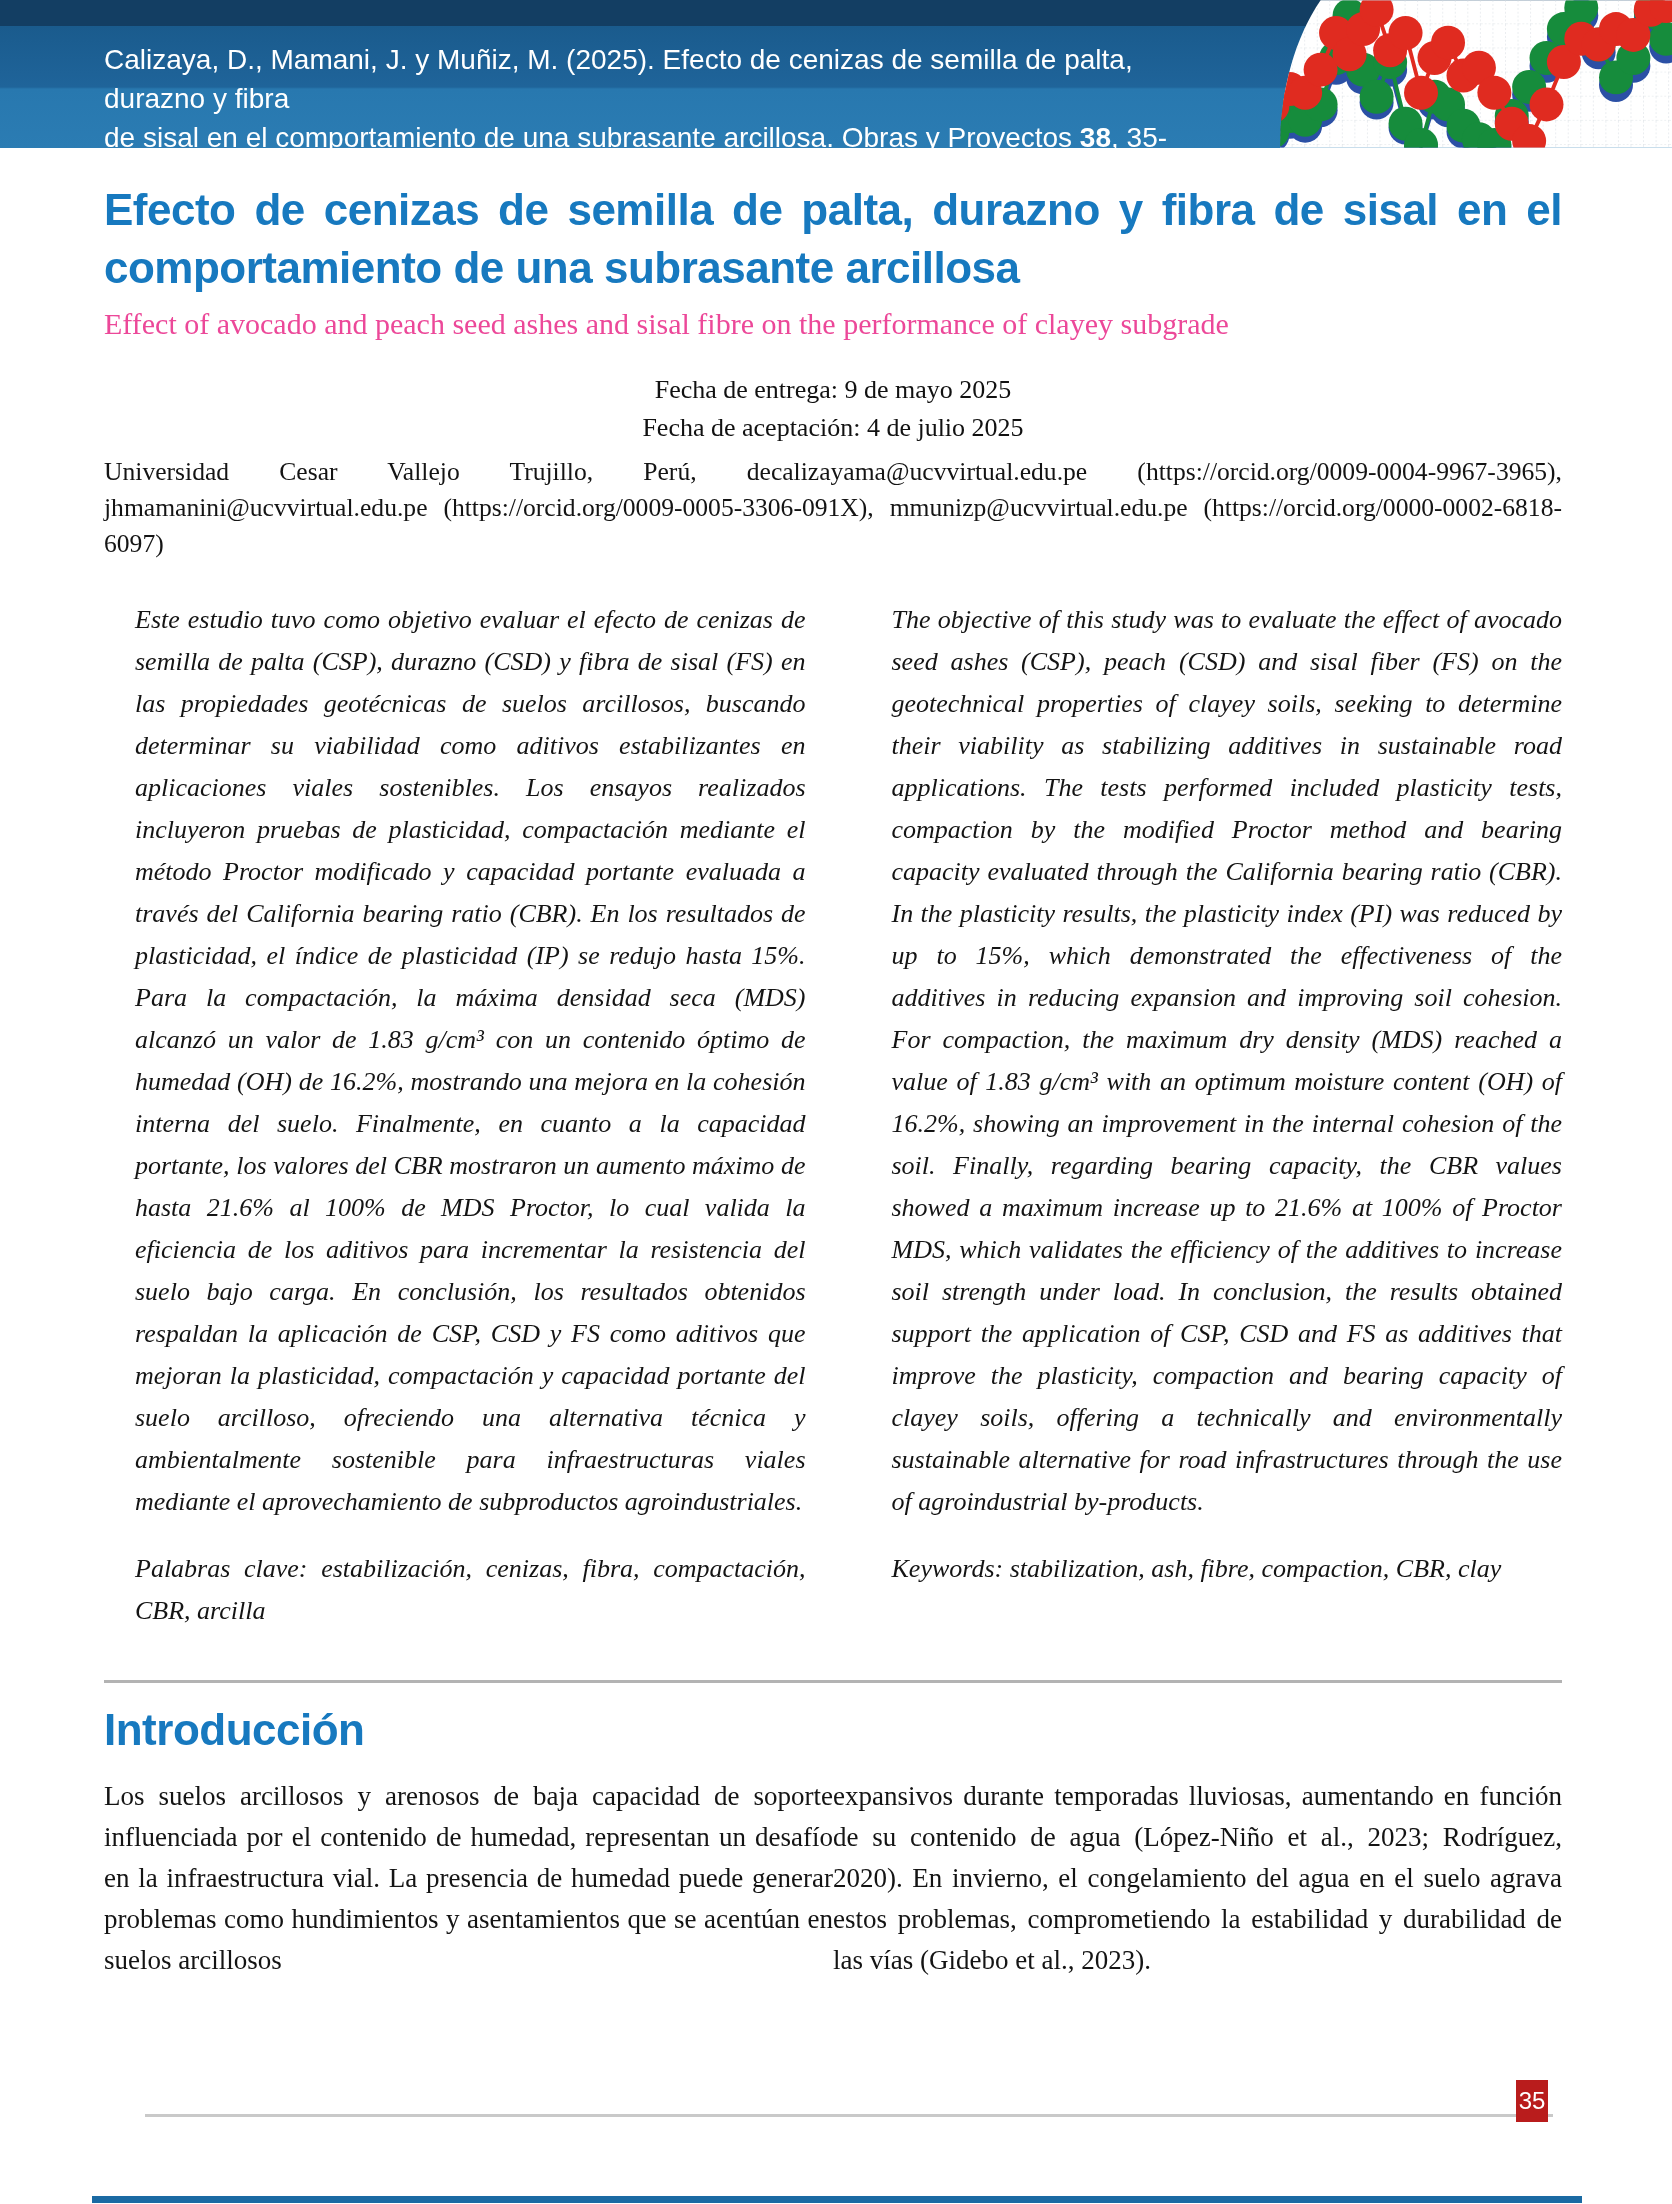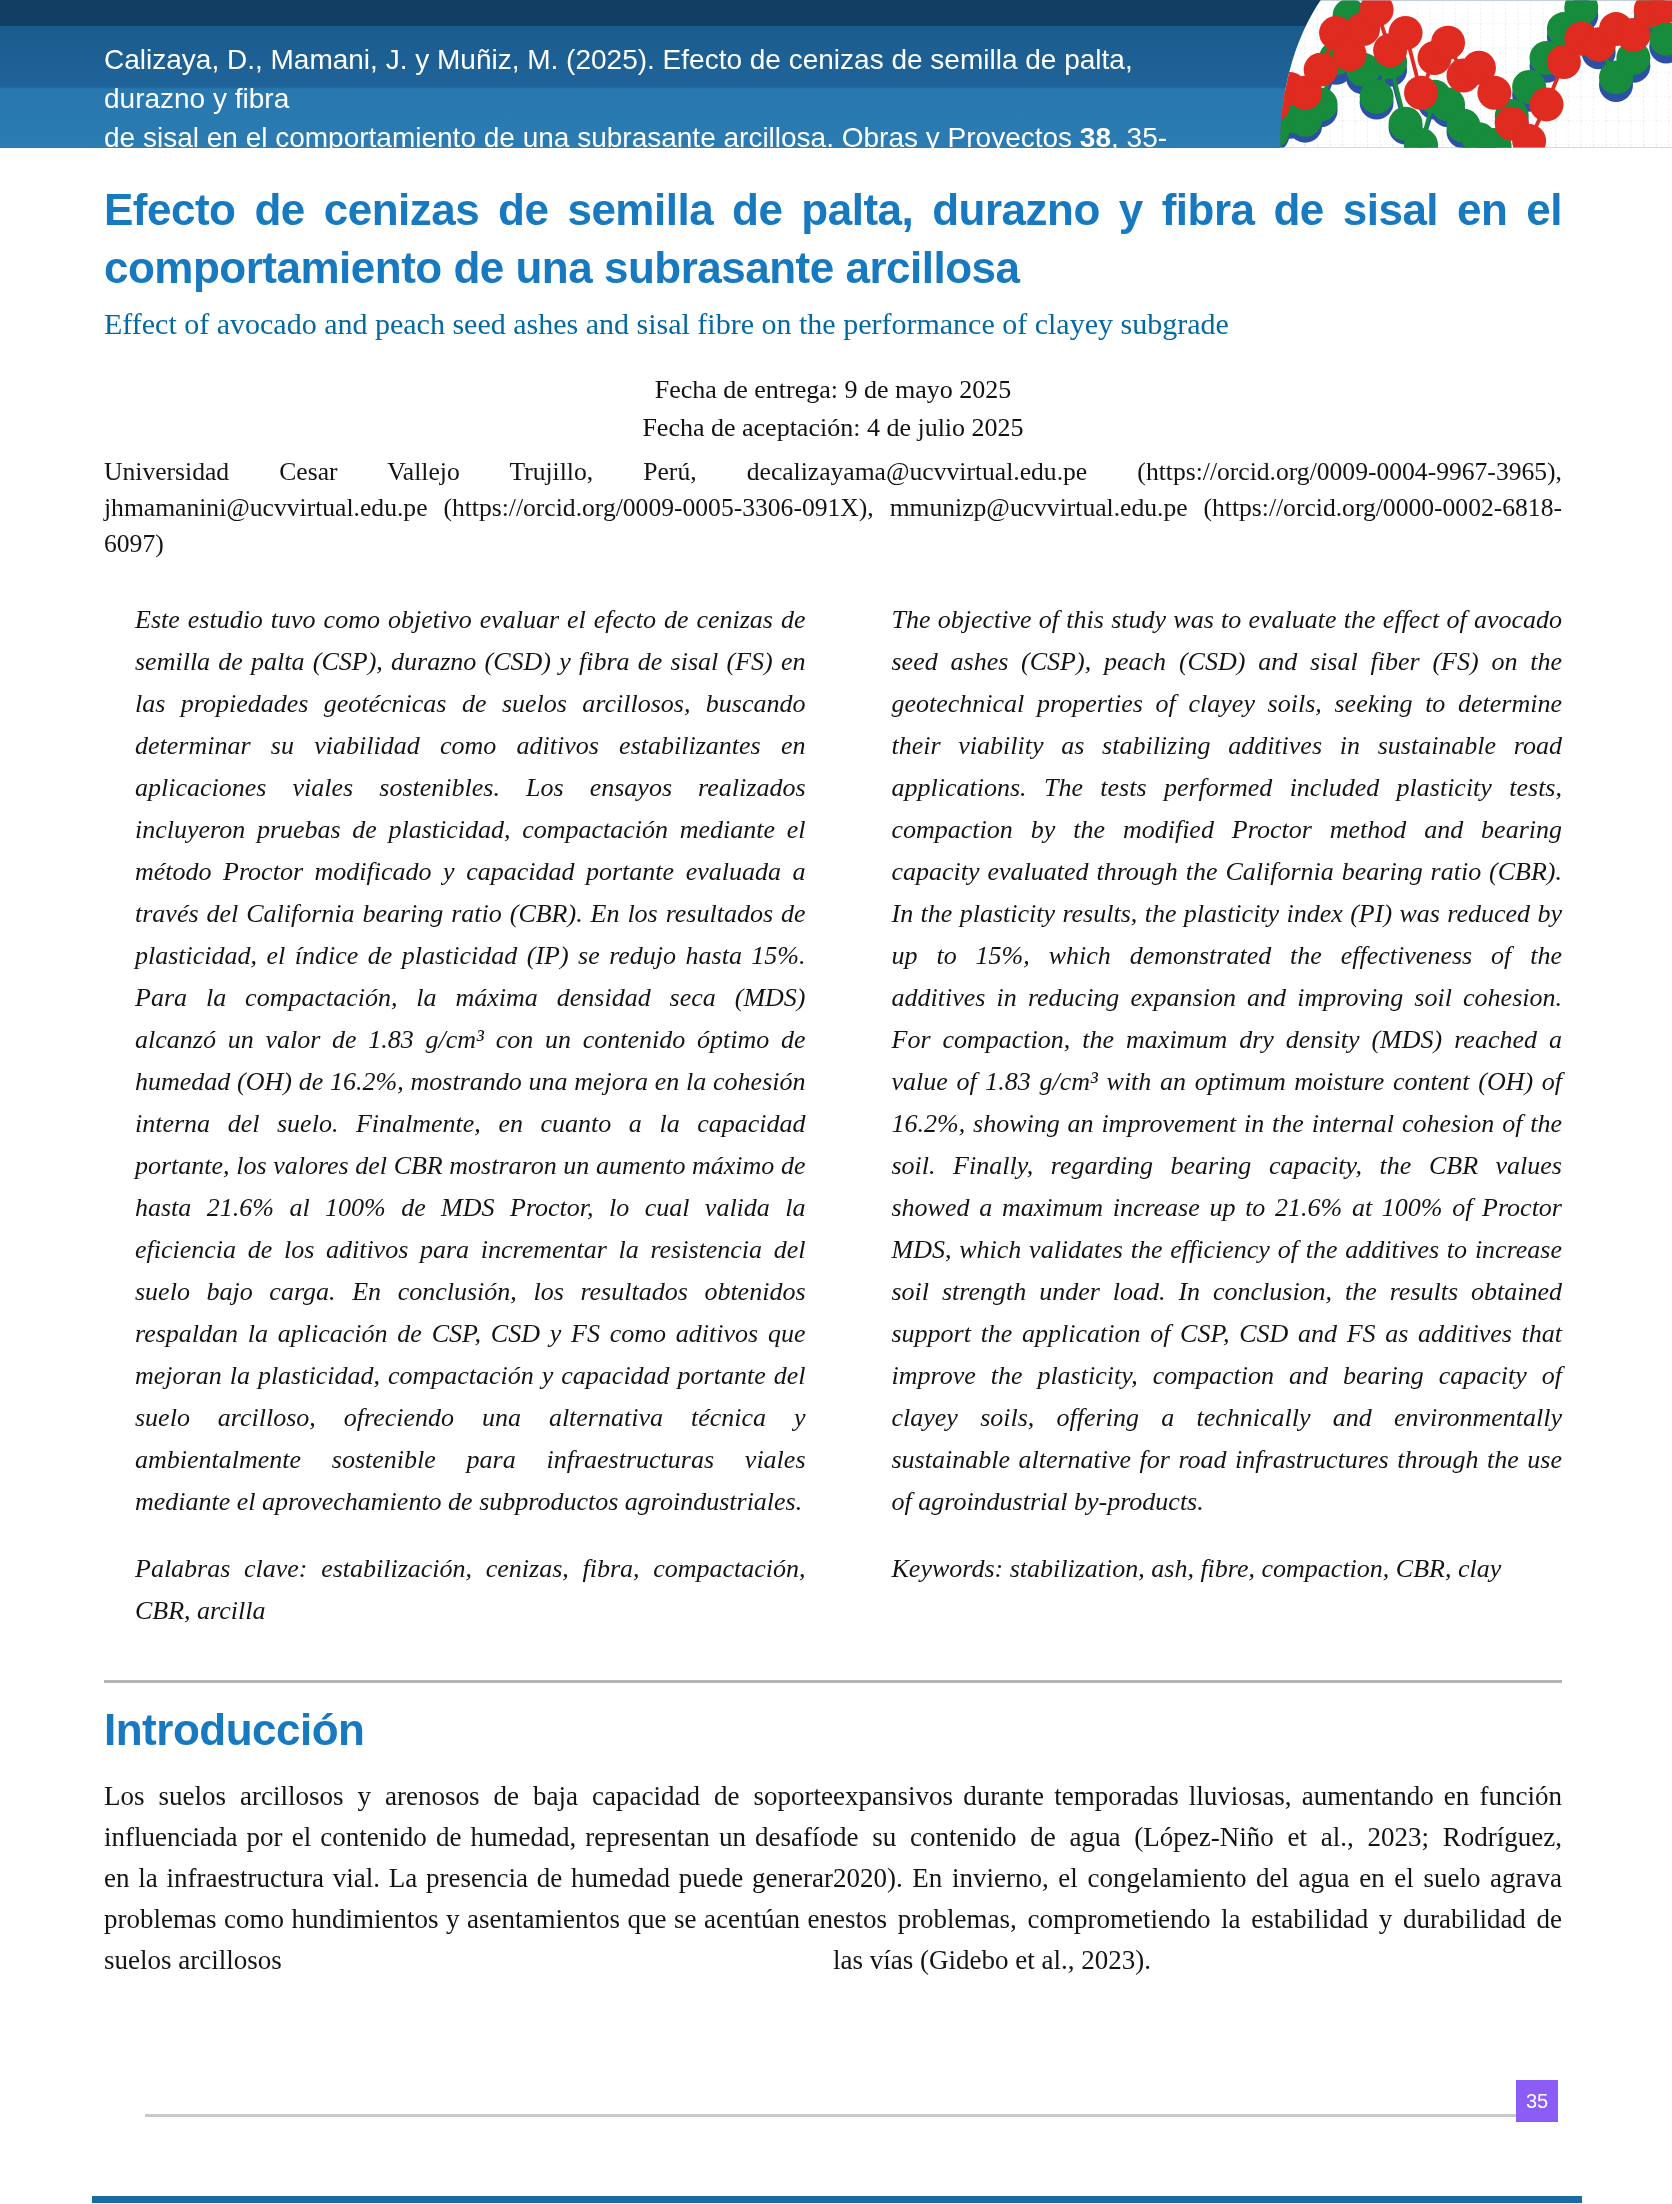--- a/index.html
+++ b/index.html
@@ -15,42 +15,42 @@
   .citation .it{margin-top:35px;}
   .citation .bd{font-weight:bold;}
 
   
   .content{position:absolute;left:104px;top:148px;width:1458px;}
 
   .title{margin-top:33px;font-family:"Liberation Sans", sans-serif;font-weight:bold;
          font-size:44px;line-height:58px;color:#1779bf;letter-spacing:-0.5px;}
   .title .l1{text-align:justify;text-align-last:justify;}
   .title .l2{text-align:left;}
-  .subtitle{margin-top:7.7px;font-size:30px;line-height:37px;color:#0369a1;}
+  .subtitle{margin-top:7.7px;font-size:30px;line-height:37px;color:#ec4899;}
 
   .dates{margin-top:29px;text-align:center;font-size:26px;line-height:38px;color:#111;}
 
   .authors{margin-top:41px;font-size:38px;line-height:46px;color:#000;}
   .affiliation{margin-top:7.7px;font-size:25.6px;line-height:36px;text-align:justify;}
 
   .abstract-row{margin-top:37px;display:flex;gap:86px;margin-left:31px;}
   .abstract-col{flex:1 1 0;font-style:italic;font-size:26px;line-height:42px;text-align:justify;}
   .kw{margin-top:25px;}
 
   .divider{margin-top:48px;height:2.9px;background:#b3b3b3;}
 
   .intro-heading{margin-top:21px;font-family:"Liberation Sans", sans-serif;font-weight:bold;
                  font-size:44px;line-height:52px;color:#1779bf;letter-spacing:-0.5px;}
   .intro-row{margin-top:20px;display:flex;}
   .intro-col{flex:1 1 0;font-size:27px;line-height:41px;text-align:justify;}
 
   
   .footer-rule{position:absolute;left:145px;top:2114px;width:1408px;height:2.9px;background:#c9c9c9;}
-  .pageno{position:absolute;left:1516px;top:2080px;width:42px;height:42px;background:#8b5cf6;
-          color:#ffffff;font-family:"Liberation Sans", sans-serif;font-size:20px;
+  .pageno{position:absolute;left:1516px;top:2080px;width:32px;height:42px;background:#b91c1c;
+          color:#ffffff;font-family:"Liberation Sans", sans-serif;font-size:24px;
           display:flex;align-items:center;justify-content:center;}
   .footer-bar{position:absolute;left:92px;top:2196px;width:1490px;height:6.8px;background:#1a6aa3;}
 </style>
 </head>
 <body>
 
 <div class="page">
 
   <div class="header">
     <svg class="header-art" viewBox="0 0 1732 153" aria-hidden="true">

